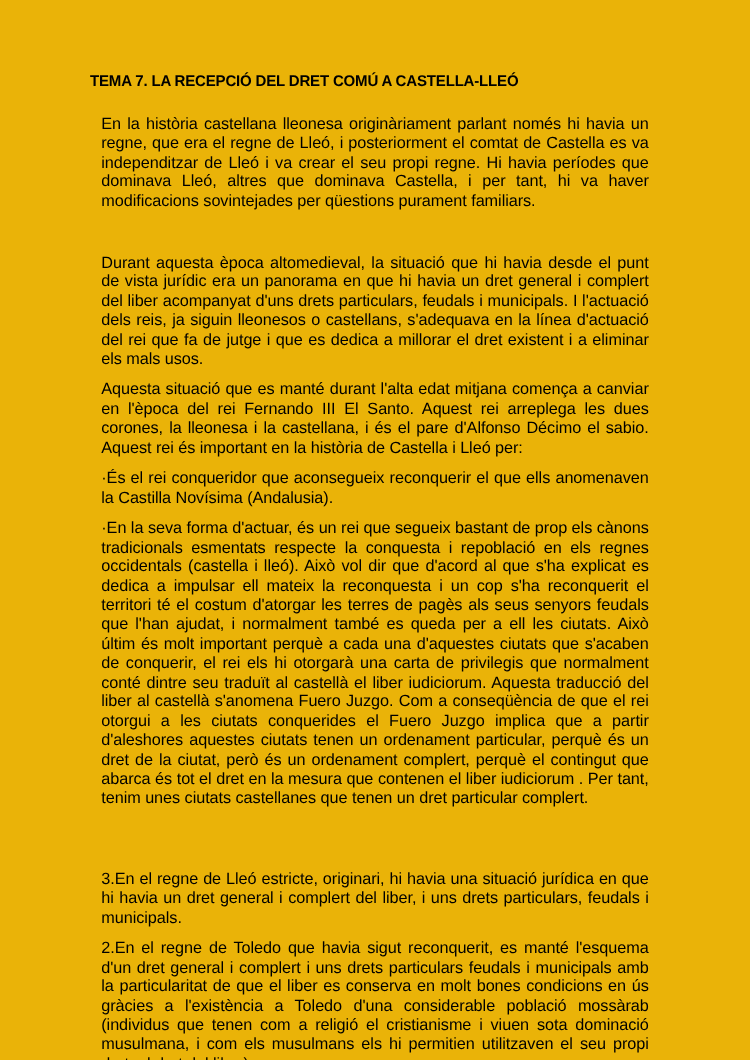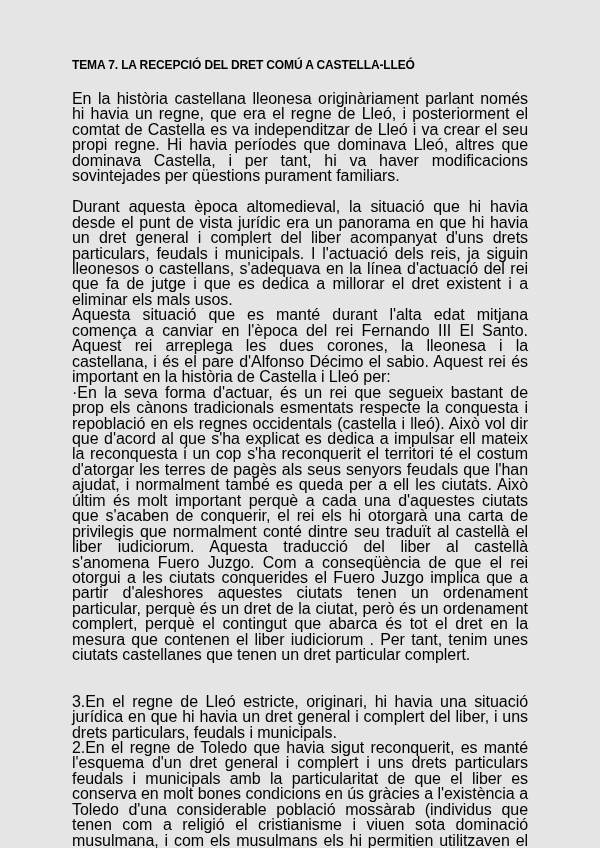--- a/index.html
+++ b/index.html
@@ -12,21 +12,21 @@
     width: 600px;
     height: 848px;
     font-family: "Liberation Sans", sans-serif;
     color: #000000;
     -webkit-font-smoothing: none;
   }
   .page {
     position: relative;
     width: 600px;
     height: 848px;
-    background: #e5e5e5;
+    background: #eab308;
     box-sizing: border-box;
     padding: 58px 72px 0 72px;
   }
   .doc-title {
     font-size: 12.4px;
     font-weight: bold;
     letter-spacing: -0.15px;
     line-height: 15px;
     margin: 0 0 18px 0;
     font-stretch: condensed;
@@ -34,23 +34,23 @@
     transform-origin: left center;
   }
   .section-heading {
     font-size: 10.6px;
     font-weight: bold;
     line-height: 15.4px;
     margin: 0;
     letter-spacing: -0.1px;
   }
   p.para {
-    font-size: 16px;
+    font-size: 13px;
     line-height: 15.45px;
-    margin: 0;
+    margin: 9px;
     text-align: justify;
     text-justify: inter-word;
     letter-spacing: -0.05px;
   }
   .spacer {
     height: 15.45px;
   }
 </style>
 </head>
 <body>
@@ -61,20 +61,21 @@
 
   <p class="para">En la història castellana lleonesa originàriament parlant només hi havia un regne, que era el regne de Lleó, i posteriorment el comtat de Castella es va independitzar de Lleó i va crear el seu propi regne. Hi havia períodes que dominava Lleó, altres que dominava Castella, i per tant, hi va haver modificacions sovintejades per qüestions purament familiars.</p>
 
   <div class="spacer"></div>
 
 
   <p class="para">Durant aquesta època altomedieval, la situació que hi havia desde el punt de vista jurídic era un panorama en que hi havia un dret general i complert del liber acompanyat d'uns drets particulars, feudals i municipals. I l'actuació dels reis, ja siguin lleonesos o castellans, s'adequava en la línea d'actuació del rei que fa de jutge i que es dedica a millorar el dret existent i a eliminar els mals usos.</p>
 
   <p class="para">Aquesta situació que es manté durant l'alta edat mitjana comença a canviar en l'època del rei Fernando III El Santo. Aquest rei arreplega les dues corones, la lleonesa i la castellana, i és el pare d'Alfonso Décimo el sabio. Aquest rei és important en la història de Castella i Lleó per:</p>
 
+  <p class="para">·És el rei conqueridor que aconsegueix reconquerir el que ells anomenaven la Castilla Novísima (Andalusia).</p>
 
   <p class="para">·En la seva forma d'actuar, és un rei que segueix bastant de prop els cànons tradicionals esmentats respecte la conquesta i repoblació en els regnes occidentals (castella i lleó). Això vol dir que d'acord al que s'ha explicat es dedica a impulsar ell mateix la reconquesta i un cop s'ha reconquerit el territori té el costum d'atorgar les terres de pagès als seus senyors feudals que l'han ajudat, i normalment també es queda per a ell les ciutats. Això últim és molt important perquè a cada una d'aquestes ciutats que s'acaben de conquerir, el rei els hi otorgarà una carta de privilegis que normalment conté dintre seu traduït al castellà el liber iudiciorum. Aquesta traducció del liber al castellà s'anomena Fuero Juzgo. Com a conseqüència de que el rei otorgui a les ciutats conquerides el Fuero Juzgo implica que a partir d'aleshores aquestes ciutats tenen un ordenament particular, perquè és un dret de la ciutat, però és un ordenament complert, perquè el contingut que abarca és tot el dret en la mesura que contenen el liber iudiciorum . Per tant, tenim unes ciutats castellanes que tenen un dret particular complert.</p>
 
   <div class="spacer"></div>
 
 
   <div class="spacer"></div>
 
 
   <p class="para">3.En el regne de Lleó estricte, originari, hi havia una situació jurídica en que hi havia un dret general i complert del liber, i uns drets particulars, feudals i municipals.</p>

